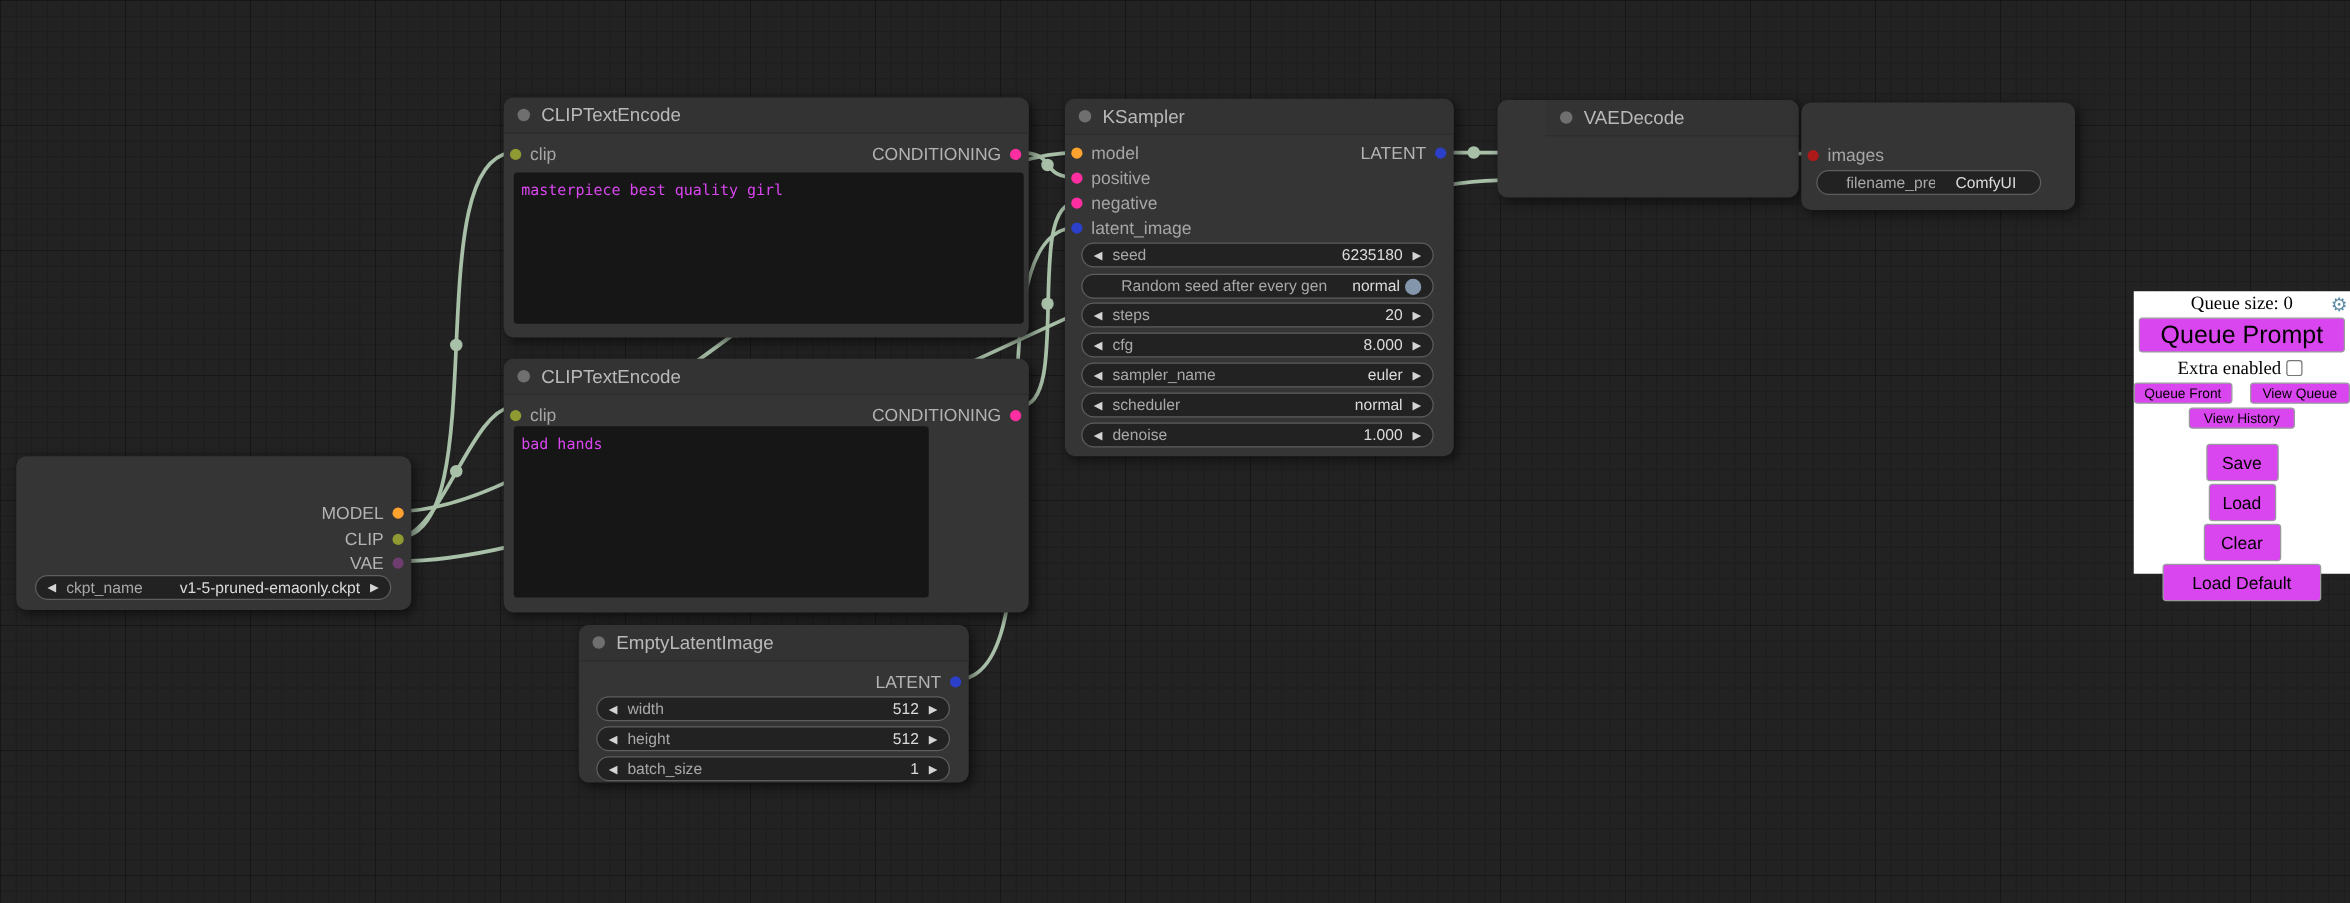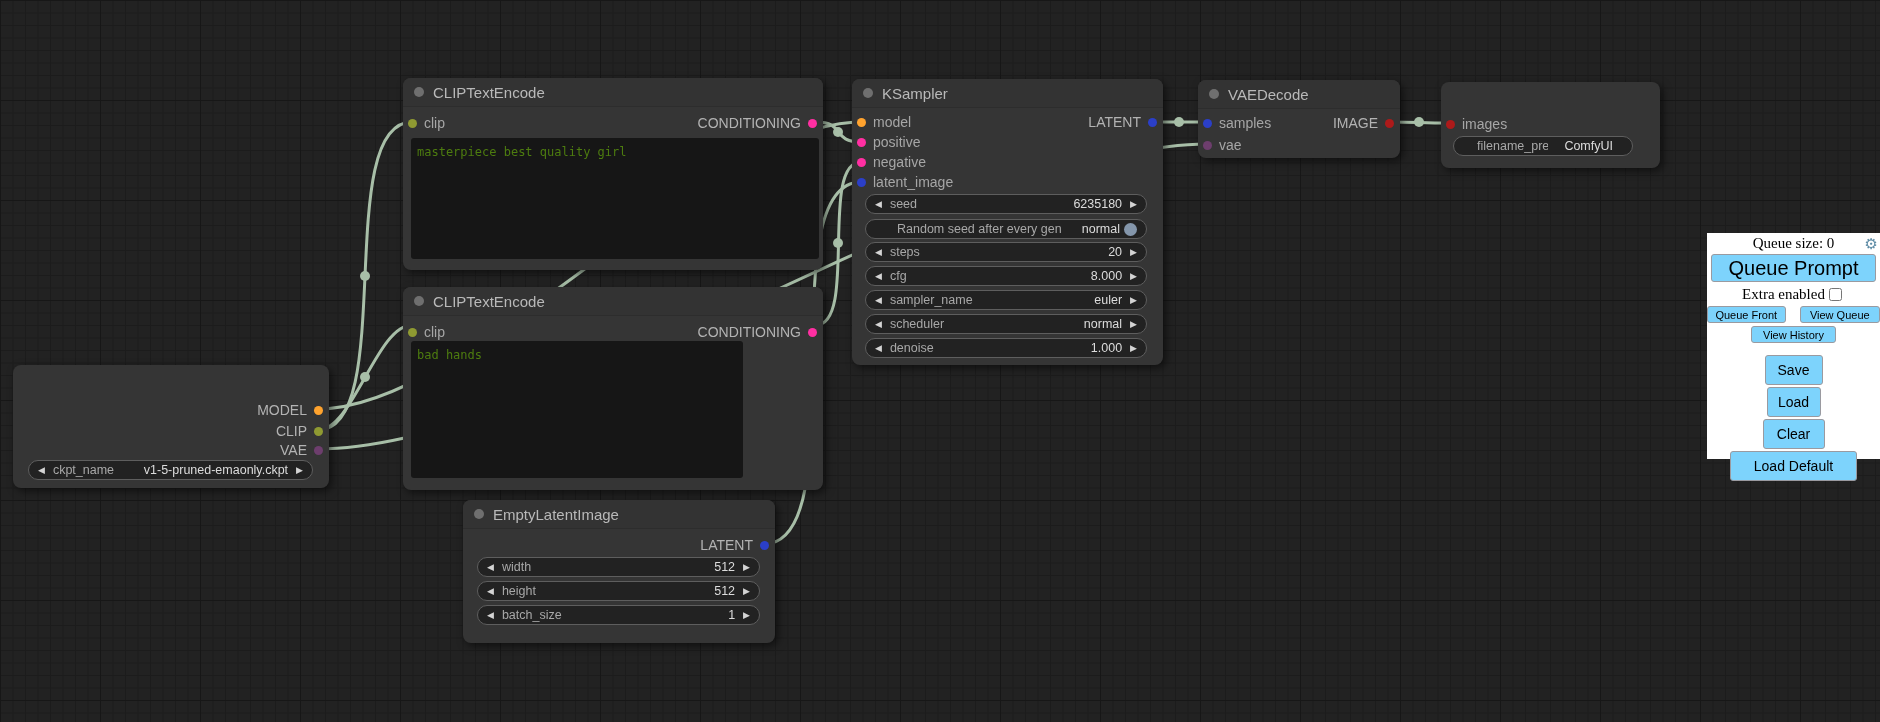--- a/index.html
+++ b/index.html
@@ -42,33 +42,33 @@
     border:1px solid #5e5e5e;border-radius:10px;display:flex;align-items:center;
     font-size:12.5px;padding:0 9px;white-space:nowrap;
   }
   .arr{color:#d4d4d4;font-size:9px;line-height:1;}
   .wlabel{color:#a8a8a8;margin:0 8px;flex:1 1 auto;text-align:left;overflow:hidden;}
   .wvalue{color:#dcdcdc;margin:0 8px;text-align:right;}
   .toggle-dot{width:13px;height:13px;border-radius:50%;background:var(--c-toggle);flex:0 0 auto;}
 
   .textbox{
     position:absolute;background:#161616;border-radius:3px;
-    color:#4d7c0f;font-family:"DejaVu Sans Mono","Liberation Mono",monospace;
+    color:#d946ef;font-family:"DejaVu Sans Mono","Liberation Mono",monospace;
     font-size:12px;padding:7px 6px;white-space:pre;box-sizing:border-box;overflow:hidden;
   }
 
   .qpanel{
     position:absolute;left:1707px;top:233px;width:173px;height:226px;z-index:3;
     background:#ffffff;color:#000;text-align:center;
     font-family:"Liberation Serif",serif;
   }
   .qsize{font-size:15px;margin-top:2px;position:relative;}
   .gear{position:absolute;right:2px;top:0px;font-size:15px;color:var(--c-gear);cursor:pointer;font-family:"DejaVu Sans",sans-serif;}
   .qbtn{
-    display:block;box-sizing:border-box;background:#7dd3fc;border:1px solid #9a9aa0;
+    display:block;box-sizing:border-box;background:#d946ef;border:1px solid #9a9aa0;
     border-radius:3px;font-family:"Liberation Sans",sans-serif;color:#000;
     margin:2px auto;cursor:pointer;
   }
   .qp{width:165px;height:28px;font-size:20px;}
   .extra{font-size:15px;margin:3px 0 2px;}
   .extra input{width:13px;height:13px;vertical-align:-2px;margin-left:4px;}
   .qrow{display:flex;justify-content:flex-end;gap:14px;}
   .qsm{font-size:11px;height:17px;margin:0;}
   .qf{width:82px;} .vq{width:84px;} .vh{width:85px;margin:3px auto 0;}
   .big{height:30px;font-size:14px;}
@@ -221,55 +221,41 @@
     </div>
     <div class="pill" style="left:13px;top:230px;width:282px;">
       <span class="arr">◀</span>
       <span class="wlabel">denoise</span>
       <span class="wvalue">1.000</span>
       <span class="arr">▶</span>
     </div>
   </div>
 </div>
 
-<div class="node" style="left:1198px;top:80px;width:202px;height:78px;">
+<div class="node" style="left:1198px;top:80px;width:202px;height:78px;padding-left:39px;">
   <div class="node-title">
     <span class="title-dot"></span>
     <span>VAEDecode</span>
-  </div>
-  <div class="node-body">
-    <div class="srow in" style="top:4px">
-        <span class="dot d-latent"></span>
-        <span>samples</span>
-      </div>
-    <div class="srow in" style="top:26px">
-        <span class="dot d-vae"></span>
-        <span>vae</span>
-      </div>
-    <div class="srow out" style="top:4px">
-        <span class="dot d-image"></span>
-        <span>IMAGE</span>
-      </div>
   </div>
 </div>
 
 <div class="node" style="left:1441px;top:82px;width:219px;height:86px;">
   <div class="node-body">
     <div class="srow in" style="top:3px">
         <span class="dot d-image"></span>
         <span>images</span>
       </div>
     <div class="pill" style="left:12px;top:25px;width:180px;">
       <span class="wlabel" style="margin-left:14px;">filename_prefix</span>
       <span class="wvalue" style="margin-right:10px;">ComfyUI</span>
     </div>
   </div>
 </div>
 
-<div class="node" style="left:463px;top:500px;width:312px;height:143px;">
+<div class="node" style="left:463px;top:500px;width:312px;height:126px;">
   <div class="node-title">
     <span class="title-dot"></span>
     <span>EmptyLatentImage</span>
   </div>
   <div class="node-body">
     <div class="srow out" style="top:6px">
         <span class="dot d-latent"></span>
         <span>LATENT</span>
       </div>
     <div class="pill" style="left:14px;top:28px;width:283px;">

